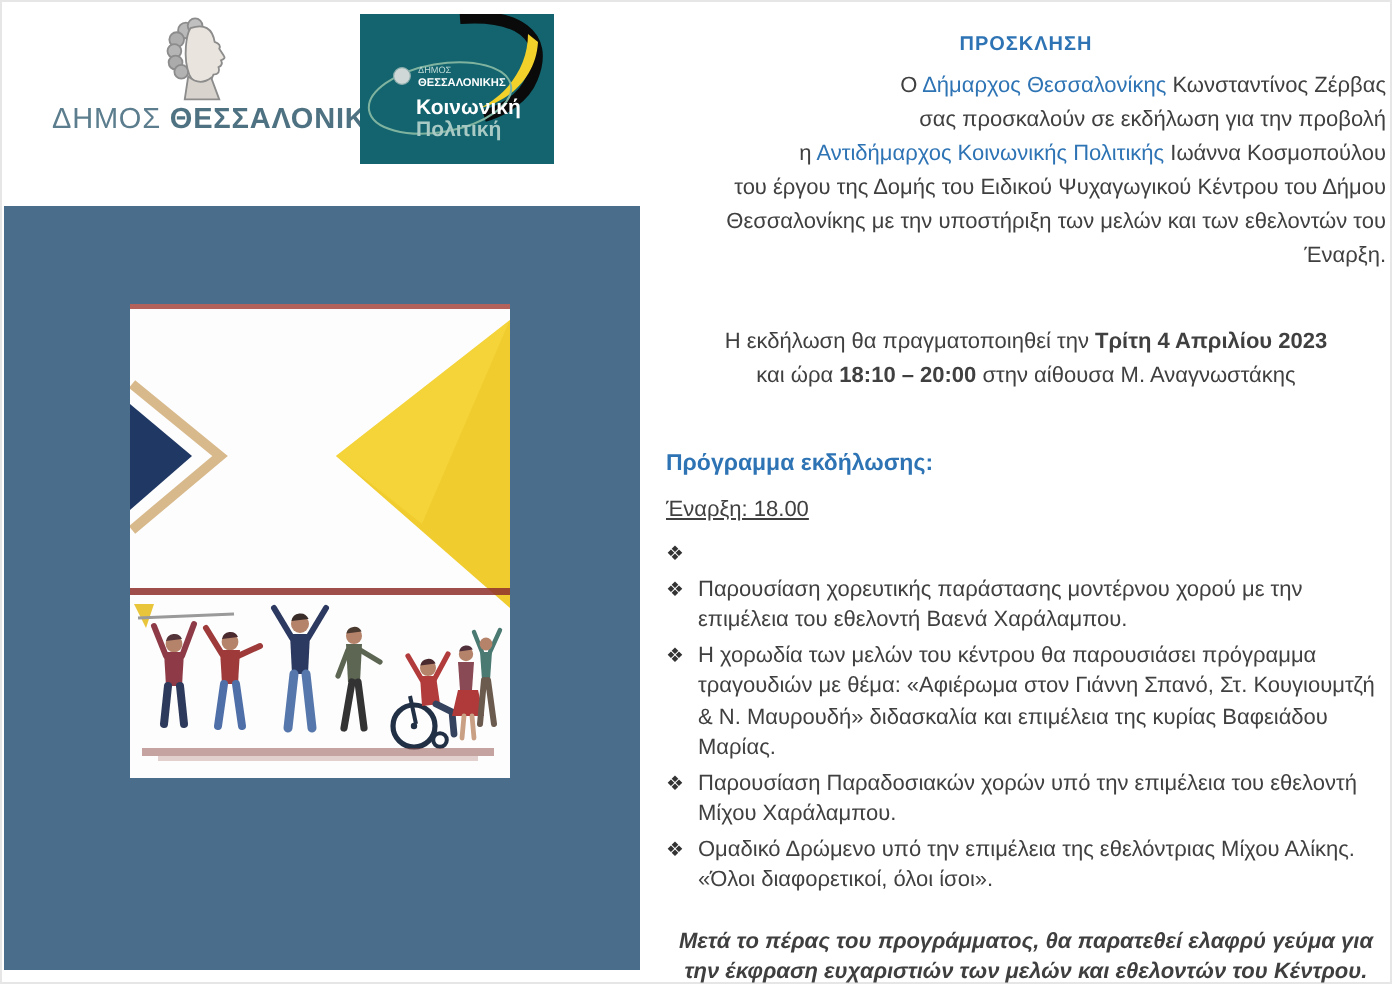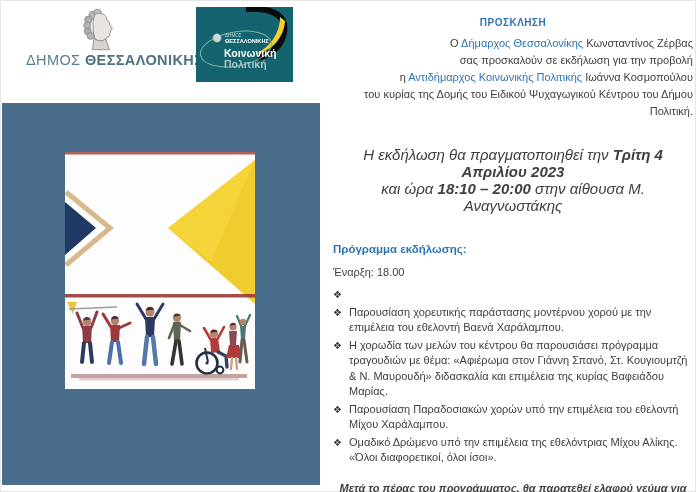--- a/index.html
+++ b/index.html
@@ -6,34 +6,34 @@
   .page{
     position:relative;width:696px;height:492px;background:#ffffff;
     font-family:"Liberation Sans",sans-serif;overflow:hidden;
     box-shadow:inset 0 0 0 1px #e6e6e6;
   }
   
   .logo-dimos{position:absolute;left:26px;top:6px;width:150px;text-align:center;}
   .logo-dimos .head-svg{display:block;margin:0 auto;}
   .logo-dimos .logo-text{font-size:14.5px;color:#5b7d8d;letter-spacing:.4px;white-space:nowrap;}
   .logo-dimos .logo-text .bold{font-weight:bold;color:#4e7282;}
-  .logo-social{position:absolute;left:196px;top:7px;width:97px;height:58px;}
+  .logo-social{position:absolute;left:180px;top:7px;width:97px;height:58px;}
   
   .poster{position:absolute;left:2px;top:103px;width:318px;height:382px;background:#4a6d8c;}
   .poster-inner{position:absolute;left:63px;top:49px;width:190px;height:237px;background:#fdfdfd;}
   .poster-inner svg{display:block;}
   
   .content{position:absolute;left:333px;top:17px;width:360px;color:#404040;}
   .title{text-align:center;color:#2e74b5;font-weight:bold;font-size:10px;letter-spacing:.5px;margin:0 0 7px 0;}
   .intro{text-align:right;font-size:11px;line-height:17px;}
   .blue{color:#2e74b5;}
   .b{font-weight:bold;}
-  .date-block{text-align:center;font-size:15px;line-height:17px;margin-top:26px;font-style:italic;}
+  .date-block{text-align:center;font-size:11px;line-height:17px;margin-top:26px;}
   .program-header{color:#2e74b5;font-size:11.5px;font-weight:600;margin-top:29px;}
-  .start-line{font-size:11px;margin-top:11px;}
+  .start-line{font-size:11px;margin-top:11px;text-decoration:underline;}
   ul.bullets{list-style:none;margin:9px 0 0 0;padding:0;font-size:11px;line-height:15.5px;}
   ul.bullets li{display:flex;gap:6px;margin-bottom:2px;}
   ul.bullets .glyph{flex:0 0 10px;color:#333;font-size:10px;line-height:15.5px;}
   .footer-note{margin-top:15px;text-align:center;font-size:11px;line-height:15px;
     font-style:italic;font-weight:bold;color:#3f3f3f;padding:0 6px;}
 </style>
 </head>
 <body>
 
 <div class="page">
@@ -162,22 +162,23 @@
     </div>
   </div>
 
   <div class="content">
     <div class="title">ΠΡΟΣΚΛΗΣΗ</div>
 
     <div class="intro">
       <div><span>Ο </span><span class="blue">Δήμαρχος Θεσσαλονίκης</span><span> Κωνσταντίνος Ζέρβας</span></div>
       <div>σας προσκαλούν σε εκδήλωση για την προβολή</div>
       <div><span>η </span><span class="blue">Αντιδήμαρχος Κοινωνικής Πολιτικής</span><span> Ιωάννα Κοσμοπούλου</span></div>
-      <div>του κυρίας της Δομής του Ειδικού Ψυχαγωγικού Κέντρου του Δήμου</div>
-      <div>Πολιτική.</div>
+      <div>του έργου της Δομής του Ειδικού Ψυχαγωγικού Κέντρου του Δήμου</div>
+      <div>Θεσσαλονίκης με την υποστήριξη των μελών και των εθελοντών του</div>
+      <div>Έναρξη.</div>
     </div>
 
     <div class="date-block">
       <div><span>Η εκδήλωση θα πραγματοποιηθεί την </span><span class="b">Τρίτη 4 Απριλίου 2023</span></div>
       <div><span>και ώρα </span><span class="b">18:10 – 20:00</span><span> στην αίθουσα Μ. Αναγνωστάκης</span></div>
     </div>
 
     <div class="program-header">Πρόγραμμα εκδήλωσης:</div>
     <div class="start-line">Έναρξη: 18.00</div>
 

